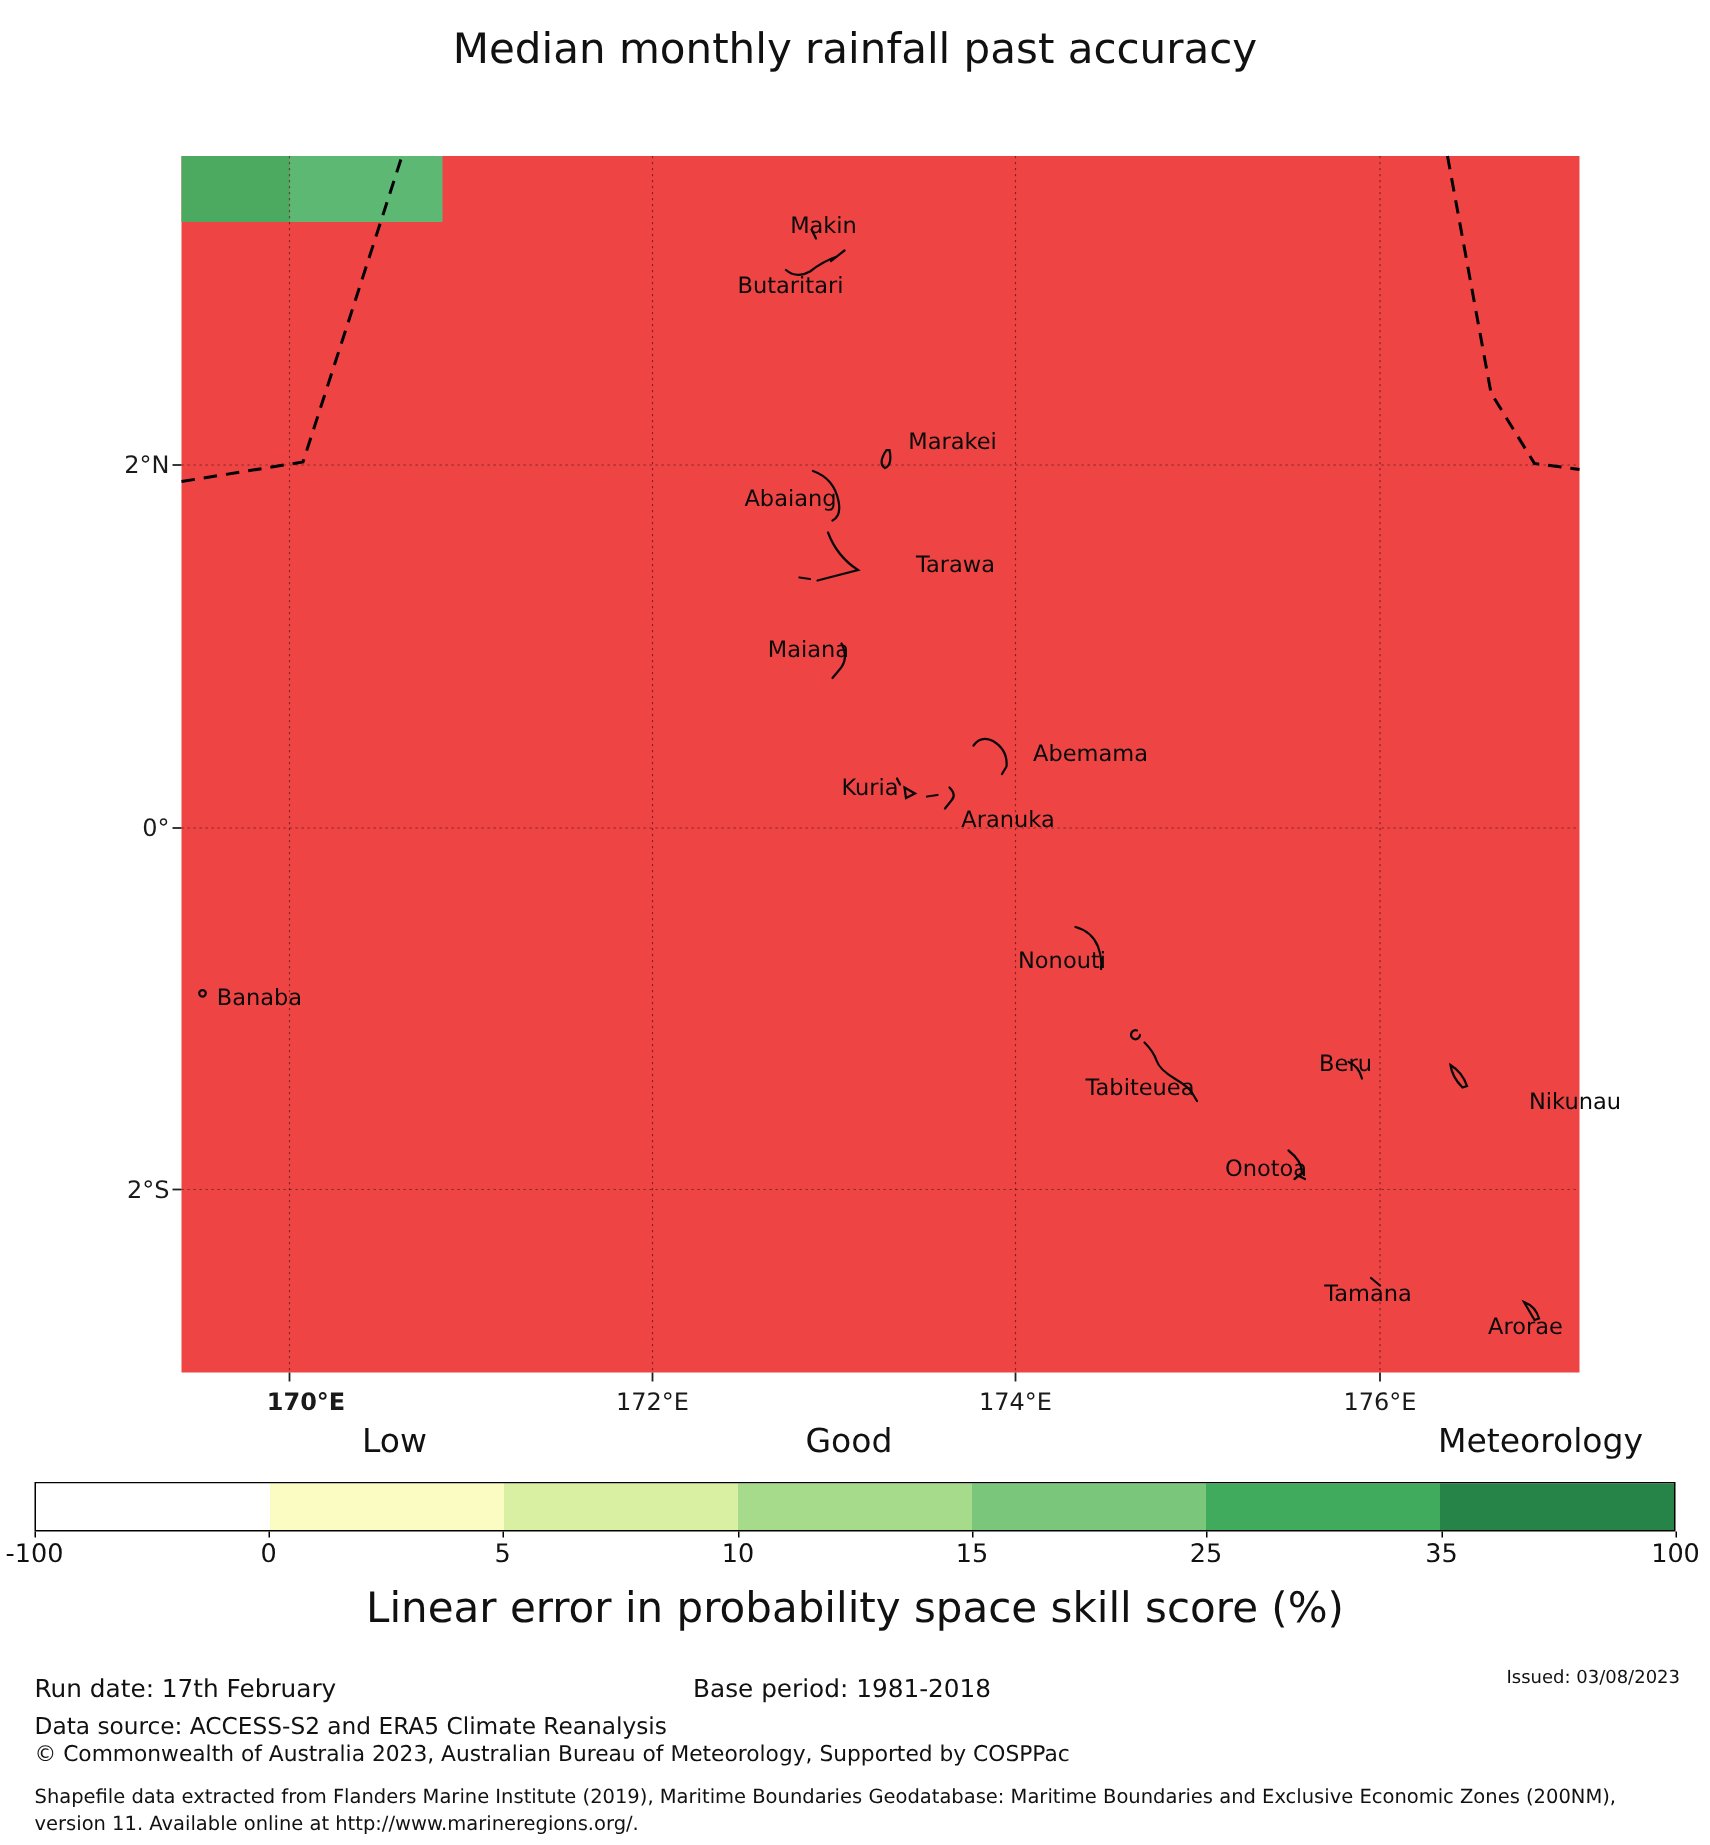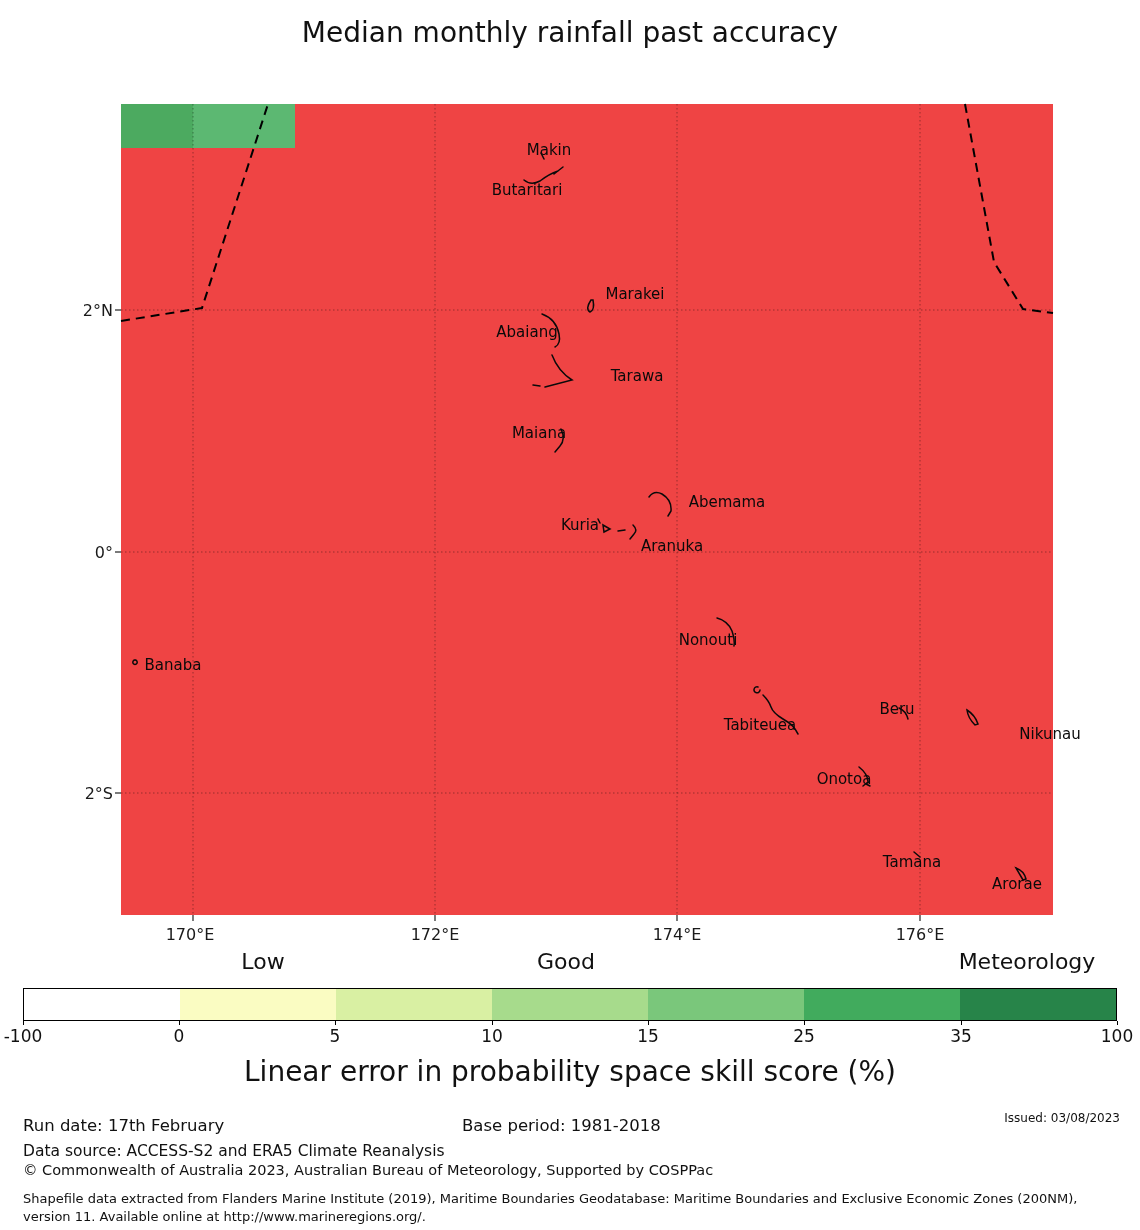--- a/index.html
+++ b/index.html
@@ -122,21 +122,21 @@
     <div class="island-label" style="left:891px; top:630px;margin-left:38px;">Nikunau</div>
     <div class="island-label" style="left:723px; top:675px;">Onotoa</div>
     <div class="island-label" style="left:791px; top:758px;">Tamana</div>
     <div class="island-label" style="left:896px; top:780px;">Arorae</div>
   </div>
 
   <div class="ytick" style="top:310px;">2°N</div>
   <div class="ytick" style="top:552px;">0°</div>
   <div class="ytick" style="top:793px;">2°S</div>
 
-  <div class="xtick" style="left:190px;">170°E</div>
+  <div class="xtick" style="left:204px;font-weight:bold;">170°E</div>
   <div class="xtick" style="left:435px;">172°E</div>
   <div class="xtick" style="left:677px;">174°E</div>
   <div class="xtick" style="left:920px;">176°E</div>
 
   <div class="qual" style="left:263px;">Low</div>
   <div class="qual" style="left:566px;">Good</div>
   <div class="qual" style="left:1027px;">Meteorology</div>
 
   <div id="colorbar">
     <div class="cb-seg" style="background: rgb(255, 255, 255);"></div>

